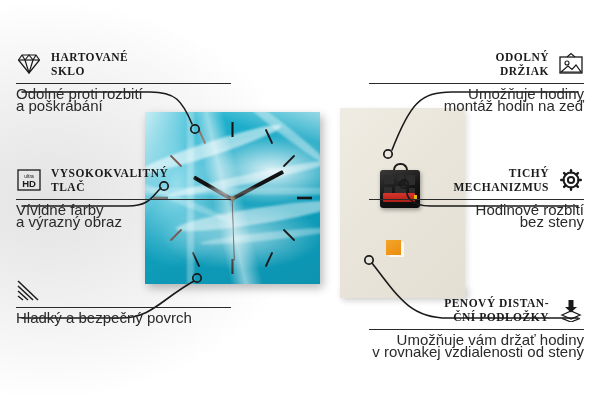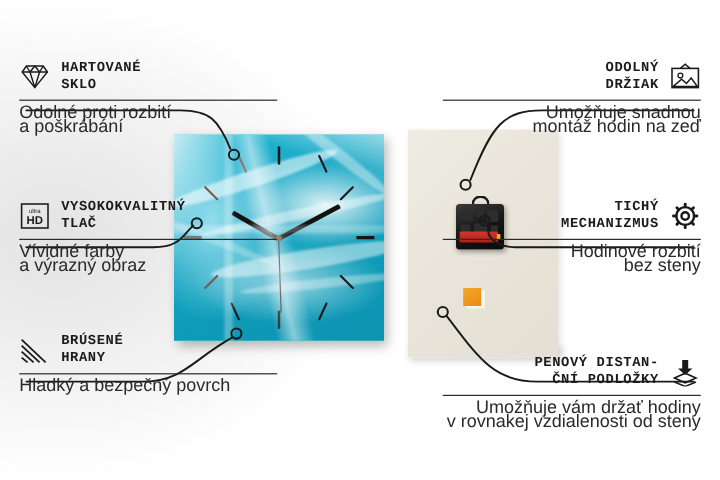--- a/index.html
+++ b/index.html
@@ -91,21 +91,21 @@
   
   .feat { position:absolute; width:215px; }
   .feat.left { left:16px; text-align:left; }
   .feat.right{ right:16px; text-align:right; }
 
   .feat-head{ display:flex; align-items:center; gap:9px; }
   .feat.right .feat-head{ justify-content:flex-end; }
   .feat.left  .feat-head{ justify-content:flex-start; }
 
   .feat-title{
-    font-family:Liberation Mono, monospace;
+    font-family:Liberation Serif, serif;
     font-weight:bold; font-size:11.5px; letter-spacing:0.5px;
     color:#1b1b1b; line-height:14px; text-transform:uppercase;
   }
   .feat-rule{
     height:1px; background:#2a2a2a; margin:5px 0 4px 0; width:100%;
   }
   .feat-sub{
     font-family:Liberation Sans, sans-serif;
     font-size:15px; color:#2a2a2a; line-height:11.5px;
   }
@@ -247,24 +247,20 @@
       <span class="ico">
         <svg width="26" height="24" viewBox="0 0 26 24">
           <g stroke="#1a1a1a" stroke-width="1.5">
             <line x1="2" y1="3" x2="22" y2="22"></line>
             <line x1="2" y1="8" x2="17" y2="22"></line>
             <line x1="2" y1="13" x2="12" y2="22"></line>
             <line x1="2" y1="18" x2="7" y2="22"></line>
           </g>
         </svg>
       </span>
-      <div>
-        <div class="feat-title">BRÚSENÉ</div>
-        <div class="feat-title">HRANY</div>
-      </div>
     </div>
     <div class="feat-rule"></div>
     <div class="feat-sub">Hladký a bezpečný povrch</div>
     <div class="feat-sub"></div>
   </div>
 
   <div class="feat right" style="top:50px;text-align:right;">
     <div class="feat-head">
       <div>
         <div class="feat-title">ODOLNÝ</div>
@@ -273,21 +269,21 @@
       <span class="ico">
         <svg width="26" height="24" viewBox="0 0 26 24">
           <rect x="2" y="5" width="22" height="16" fill="none" stroke="#1a1a1a" stroke-width="1.3"></rect>
           <path d="M9,5 L13,1.5 L17,5" fill="none" stroke="#1a1a1a" stroke-width="1.2"></path>
           <circle cx="9" cy="11" r="2" fill="none" stroke="#1a1a1a" stroke-width="1.1"></circle>
           <path d="M3,20 L10,14 L14,17.5 L18,13 L23,20 Z" fill="none" stroke="#1a1a1a" stroke-width="1.2"></path>
         </svg>
       </span>
     </div>
     <div class="feat-rule"></div>
-    <div class="feat-sub">Umožňuje snadnou</div>
+    <div class="feat-sub">Umožňuje hodiny</div>
     <div class="feat-sub">montáž hodin na zeď</div>
   </div>
 
   <div class="feat right" style="top:166px;">
     <div class="feat-head">
       <div>
         <div class="feat-title">TICHÝ</div>
         <div class="feat-title">MECHANIZMUS</div>
       </div>
       <span class="ico">

